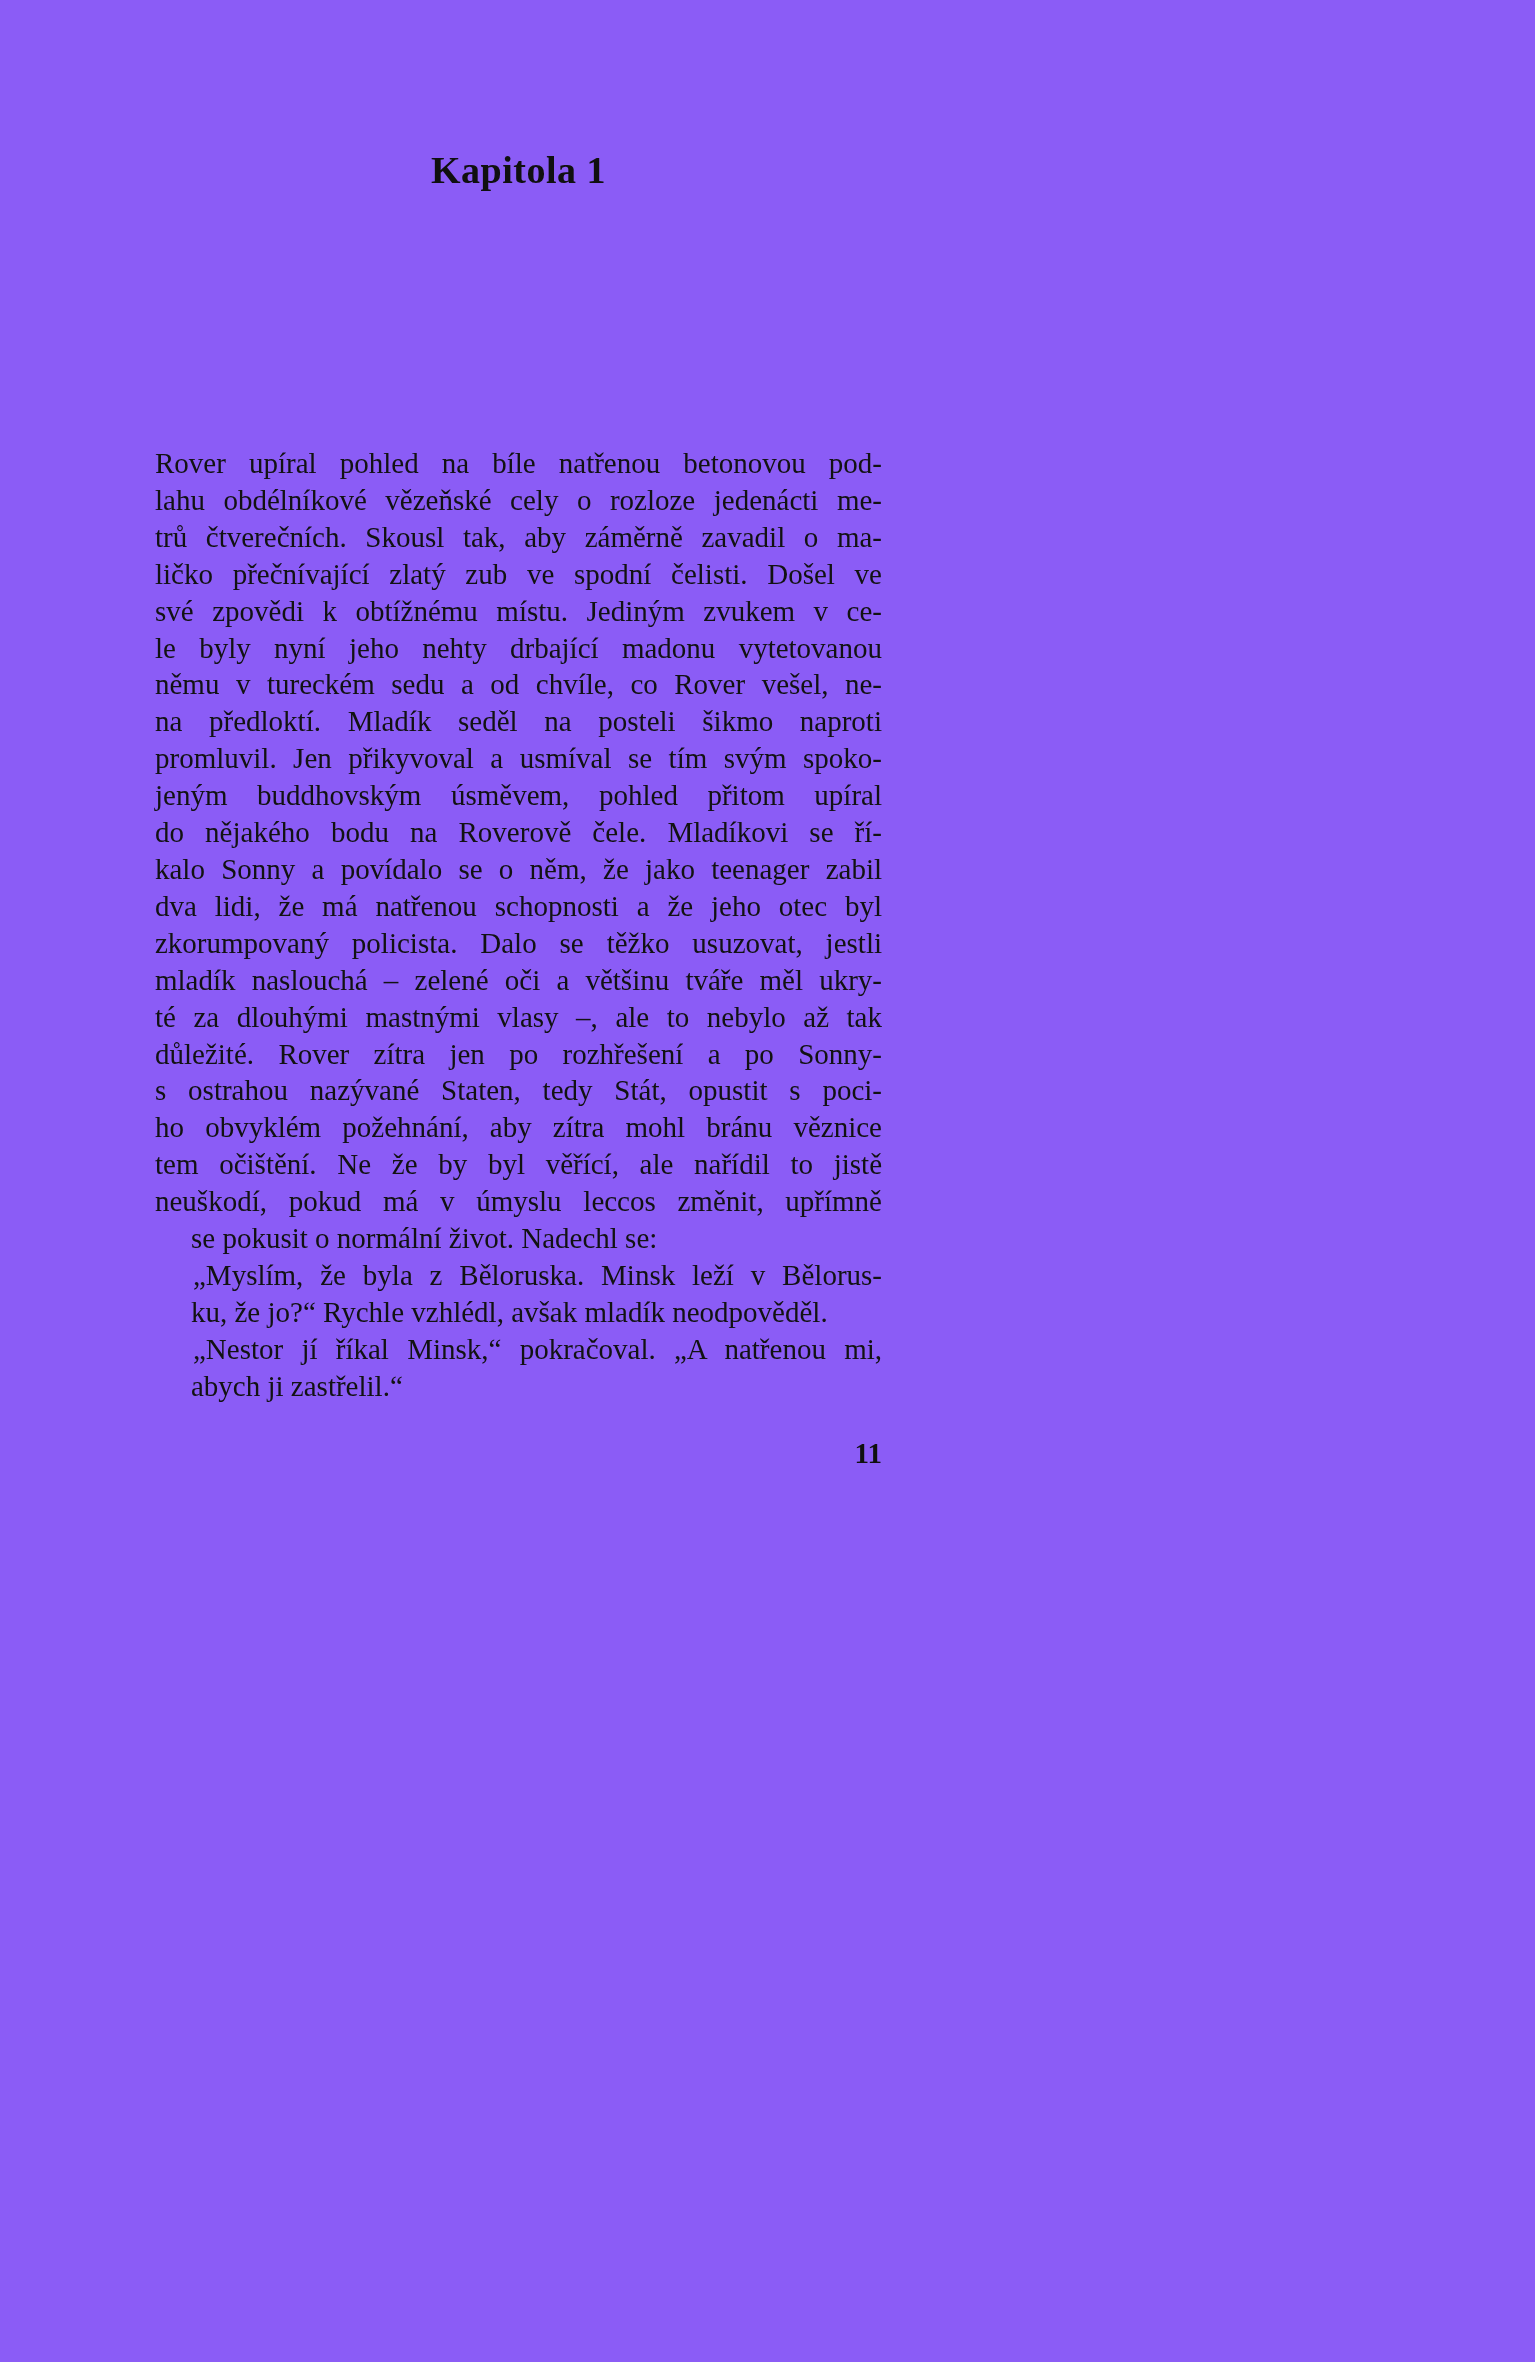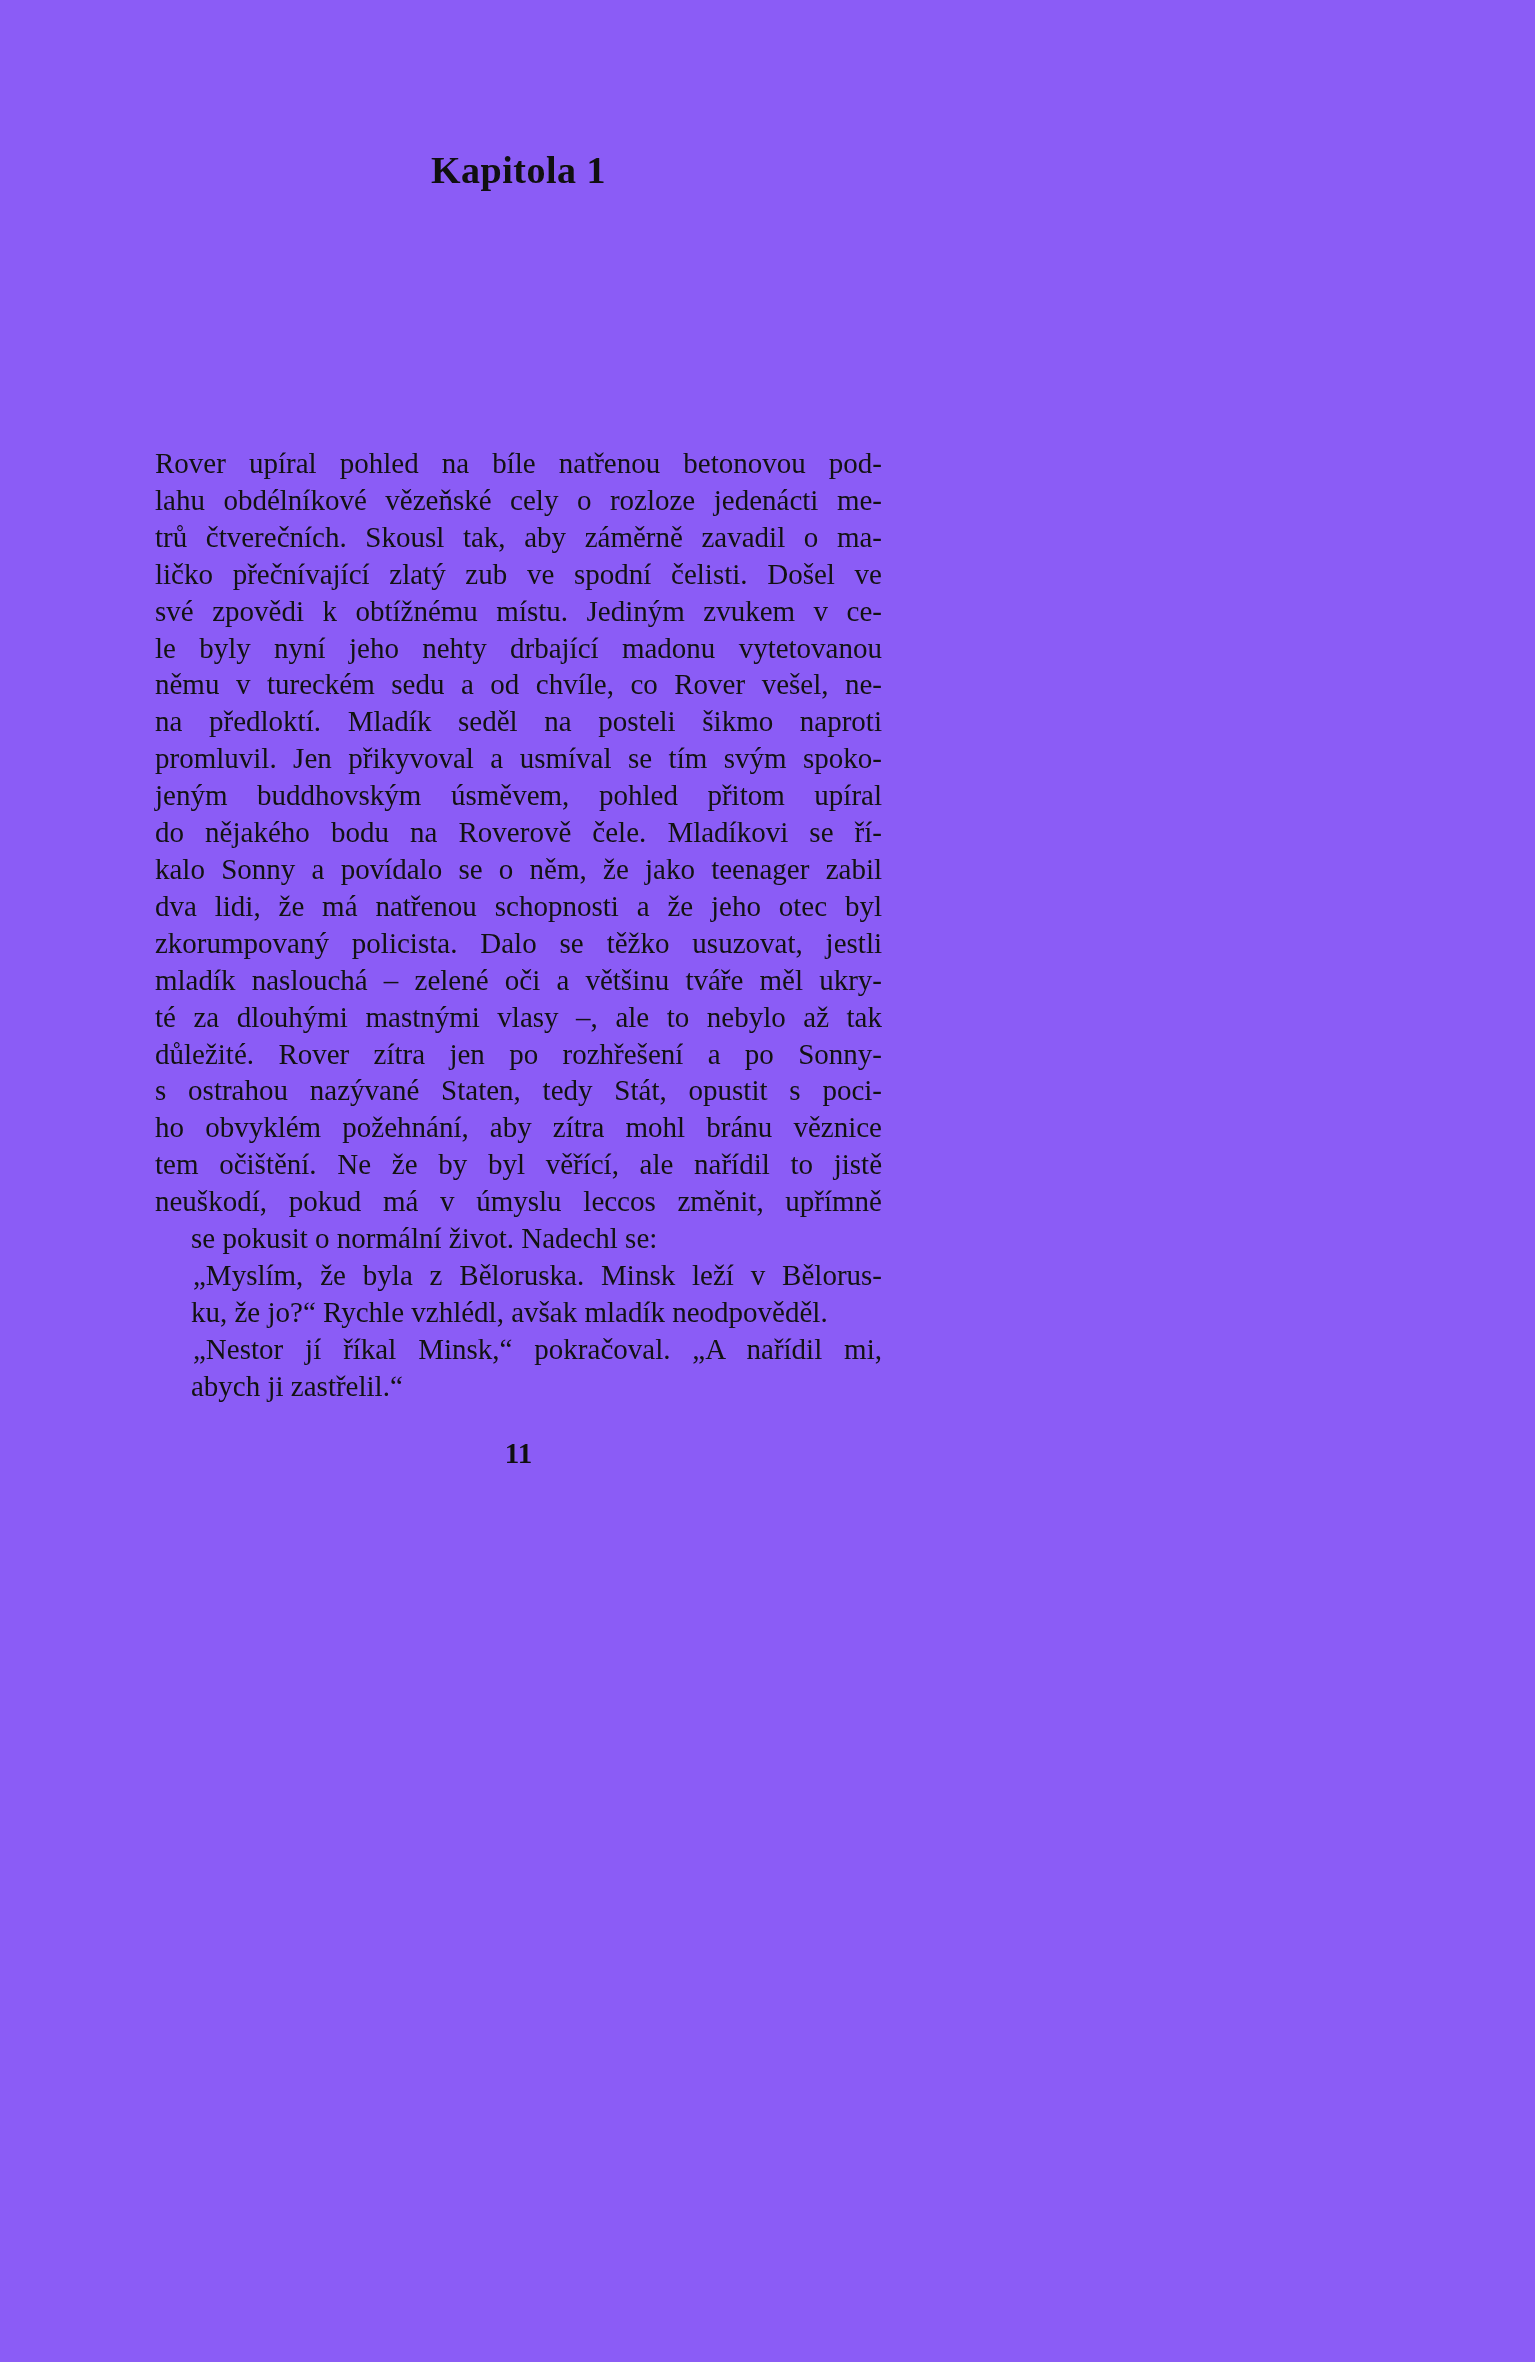--- a/index.html
+++ b/index.html
@@ -48,21 +48,21 @@
     margin-left: 36px;
   }
   .para .line.indent {
     text-indent: 38px;
   }
   .page-number {
     position: absolute;
     top: 1437px;
     left: 155px;
     width: 727px;
-    text-align: center;
+    text-align: right;
     font-size: 29px;
     font-weight: 700;
     color: #101010;
   }
 </style>
 </head>
 <body>
 
 <div class="page">
   <h1 class="chapter-title">Kapitola 1</h1>
@@ -90,19 +90,19 @@
         <div class="line">ho obvyklém požehnání, aby zítra mohl bránu věznice</div>
         <div class="line">tem očištění. Ne že by byl věřící, ale nařídil to jistě</div>
         <div class="line">neuškodí, pokud má v úmyslu leccos změnit, upřímně</div>
         <div class="line last">se pokusit o normální život. Nadechl se:</div>
       </div>
       <div class="para">
         <div class="line indent">„Myslím, že byla z Běloruska. Minsk leží v Bělorus-</div>
         <div class="line last">ku, že jo?“ Rychle vzhlédl, avšak mladík neodpověděl.</div>
       </div>
       <div class="para">
-        <div class="line indent">„Nestor jí říkal Minsk,“ pokračoval. „A nařídil mi,</div>
+        <div class="line indent">„Nestor jí říkal Minsk,“ pokračoval. „A natřenou mi,</div>
         <div class="line last">abych ji zastřelil.“</div>
       </div>
     </div>
 
   <div class="page-number">11</div>
 </div>
 
 </body></html>

